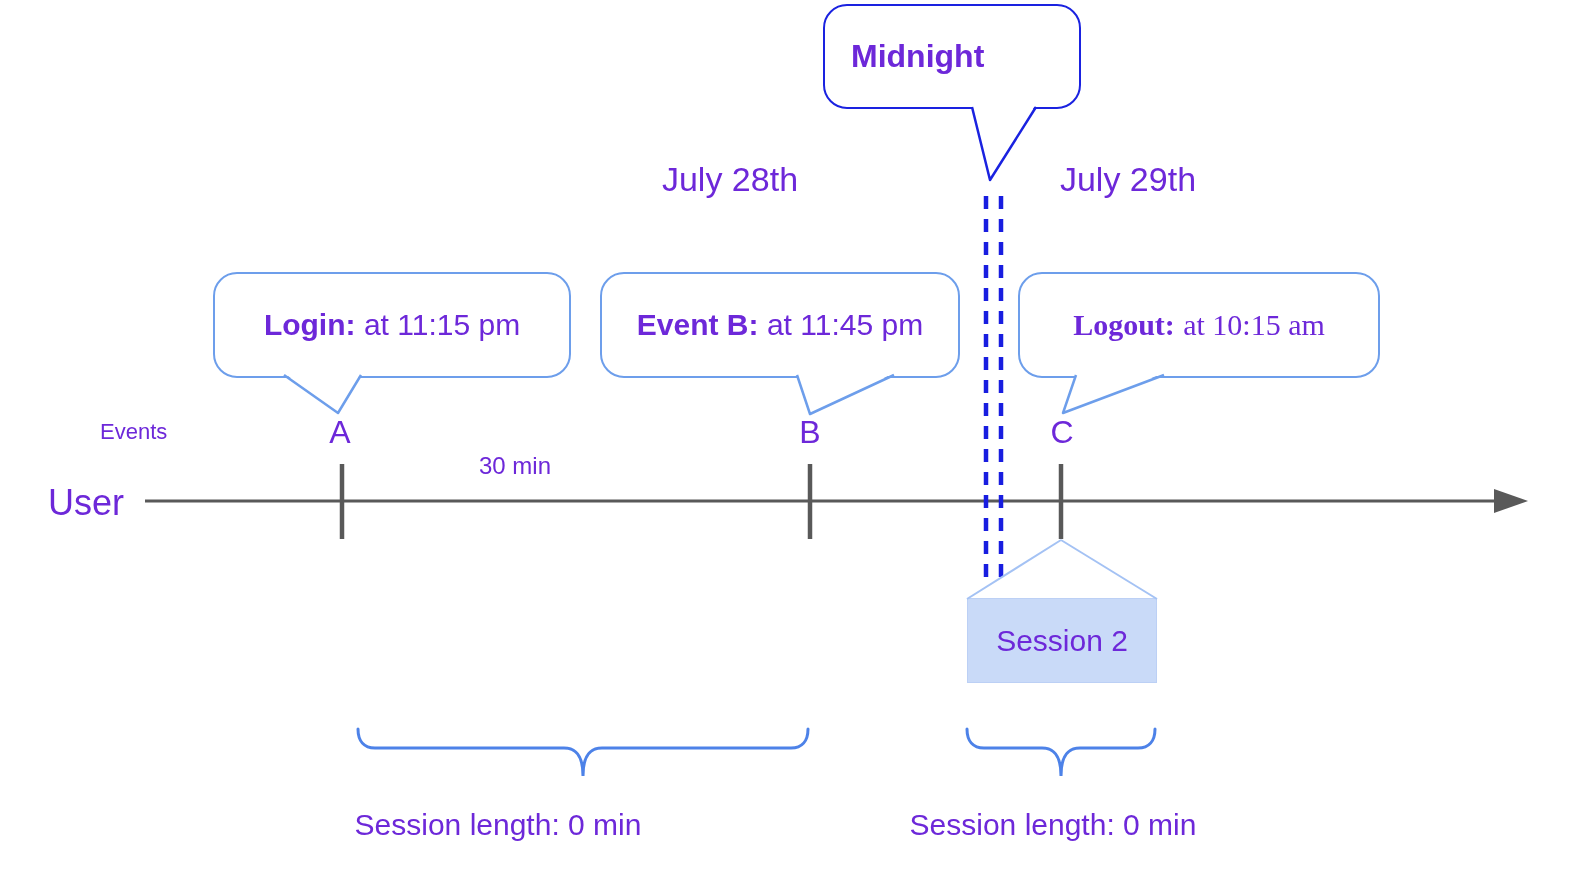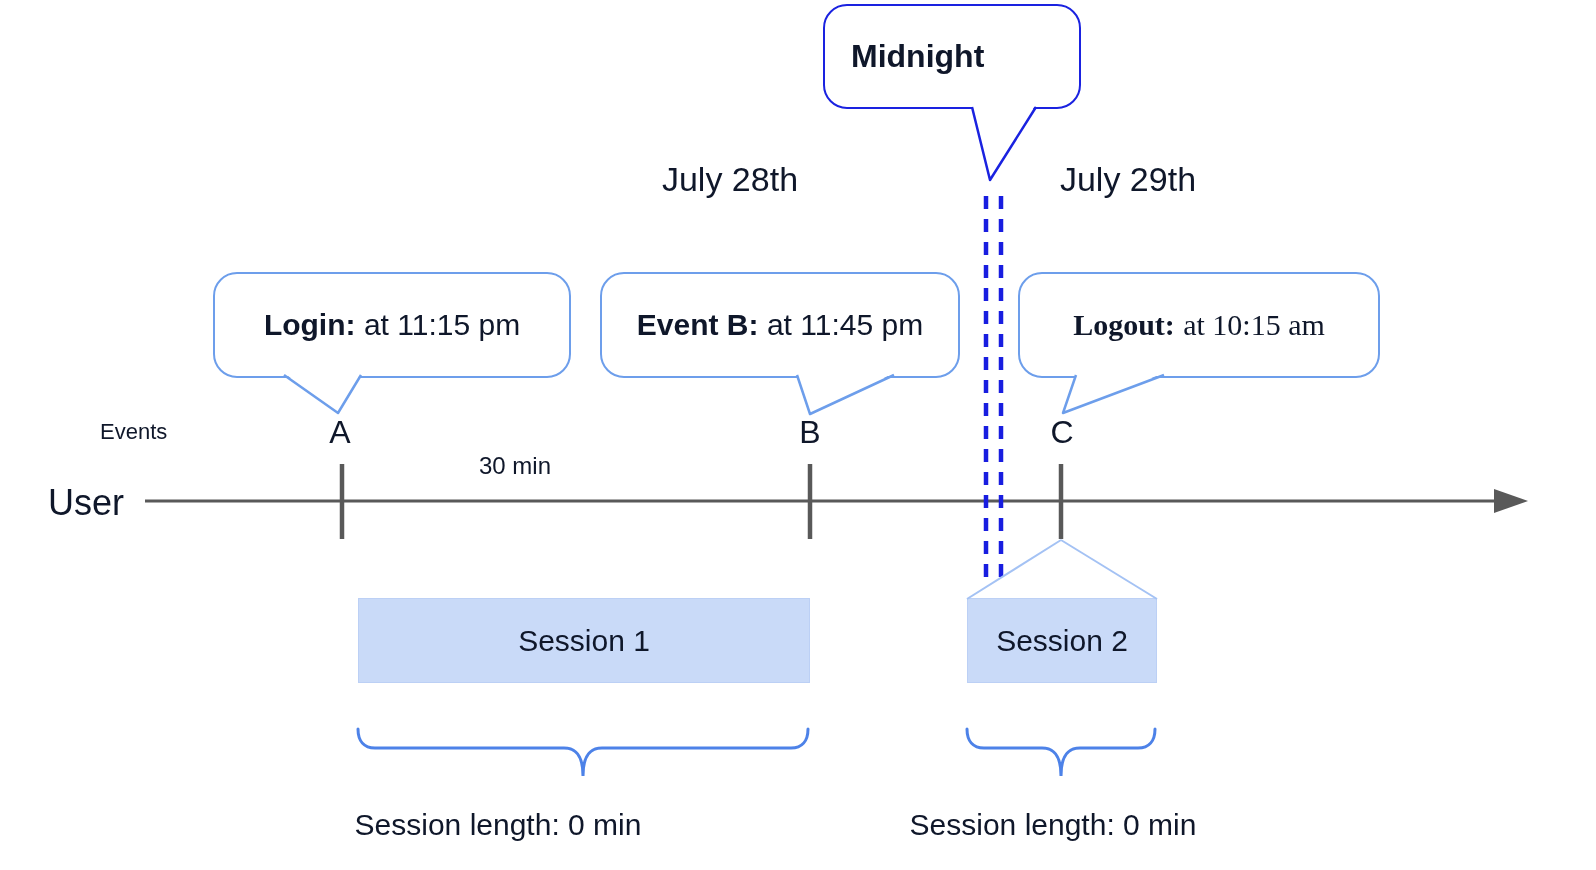--- a/index.html
+++ b/index.html
@@ -1,21 +1,21 @@
 <!DOCTYPE html>
 <html><head>
 <meta charset="utf-8">
 <style>
   html,body{margin:0;padding:0;background:#ffffff;}
   .canvas{
     position:relative;
     width:1596px;height:870px;
     background:#ffffff;
     font-family:"Liberation Sans", sans-serif;
-    color:#0f172a;
+    color:#6d28d9;
     overflow:hidden;
   }
   
   .callout{
     position:absolute;
     box-sizing:border-box;
     background:#ffffff;
     border:2.5px solid #6d9eeb;
     border-radius:24px;
     display:flex;
@@ -89,23 +89,20 @@
     <span class="c-rest">at 10:15 am</span>
   </div>
 
   <div class="events-label">Events</div>
   <div class="user-label">User</div>
   <div class="interval-label">30 min</div>
   <div class="mark mark-a">A</div>
   <div class="mark mark-b">B</div>
   <div class="mark mark-c">C</div>
 
-  <div class="session s1">
-    <span>Session 1</span>
-  </div>
   <div class="session s2">
     <span>Session 2</span>
   </div>
 
   <div class="caption cap1">Session length: 0 min</div>
   <div class="caption cap2">Session length: 0 min</div>
 
   <svg class="overlay" width="1596" height="870" viewBox="0 0 1596 870">
 
     <g>

